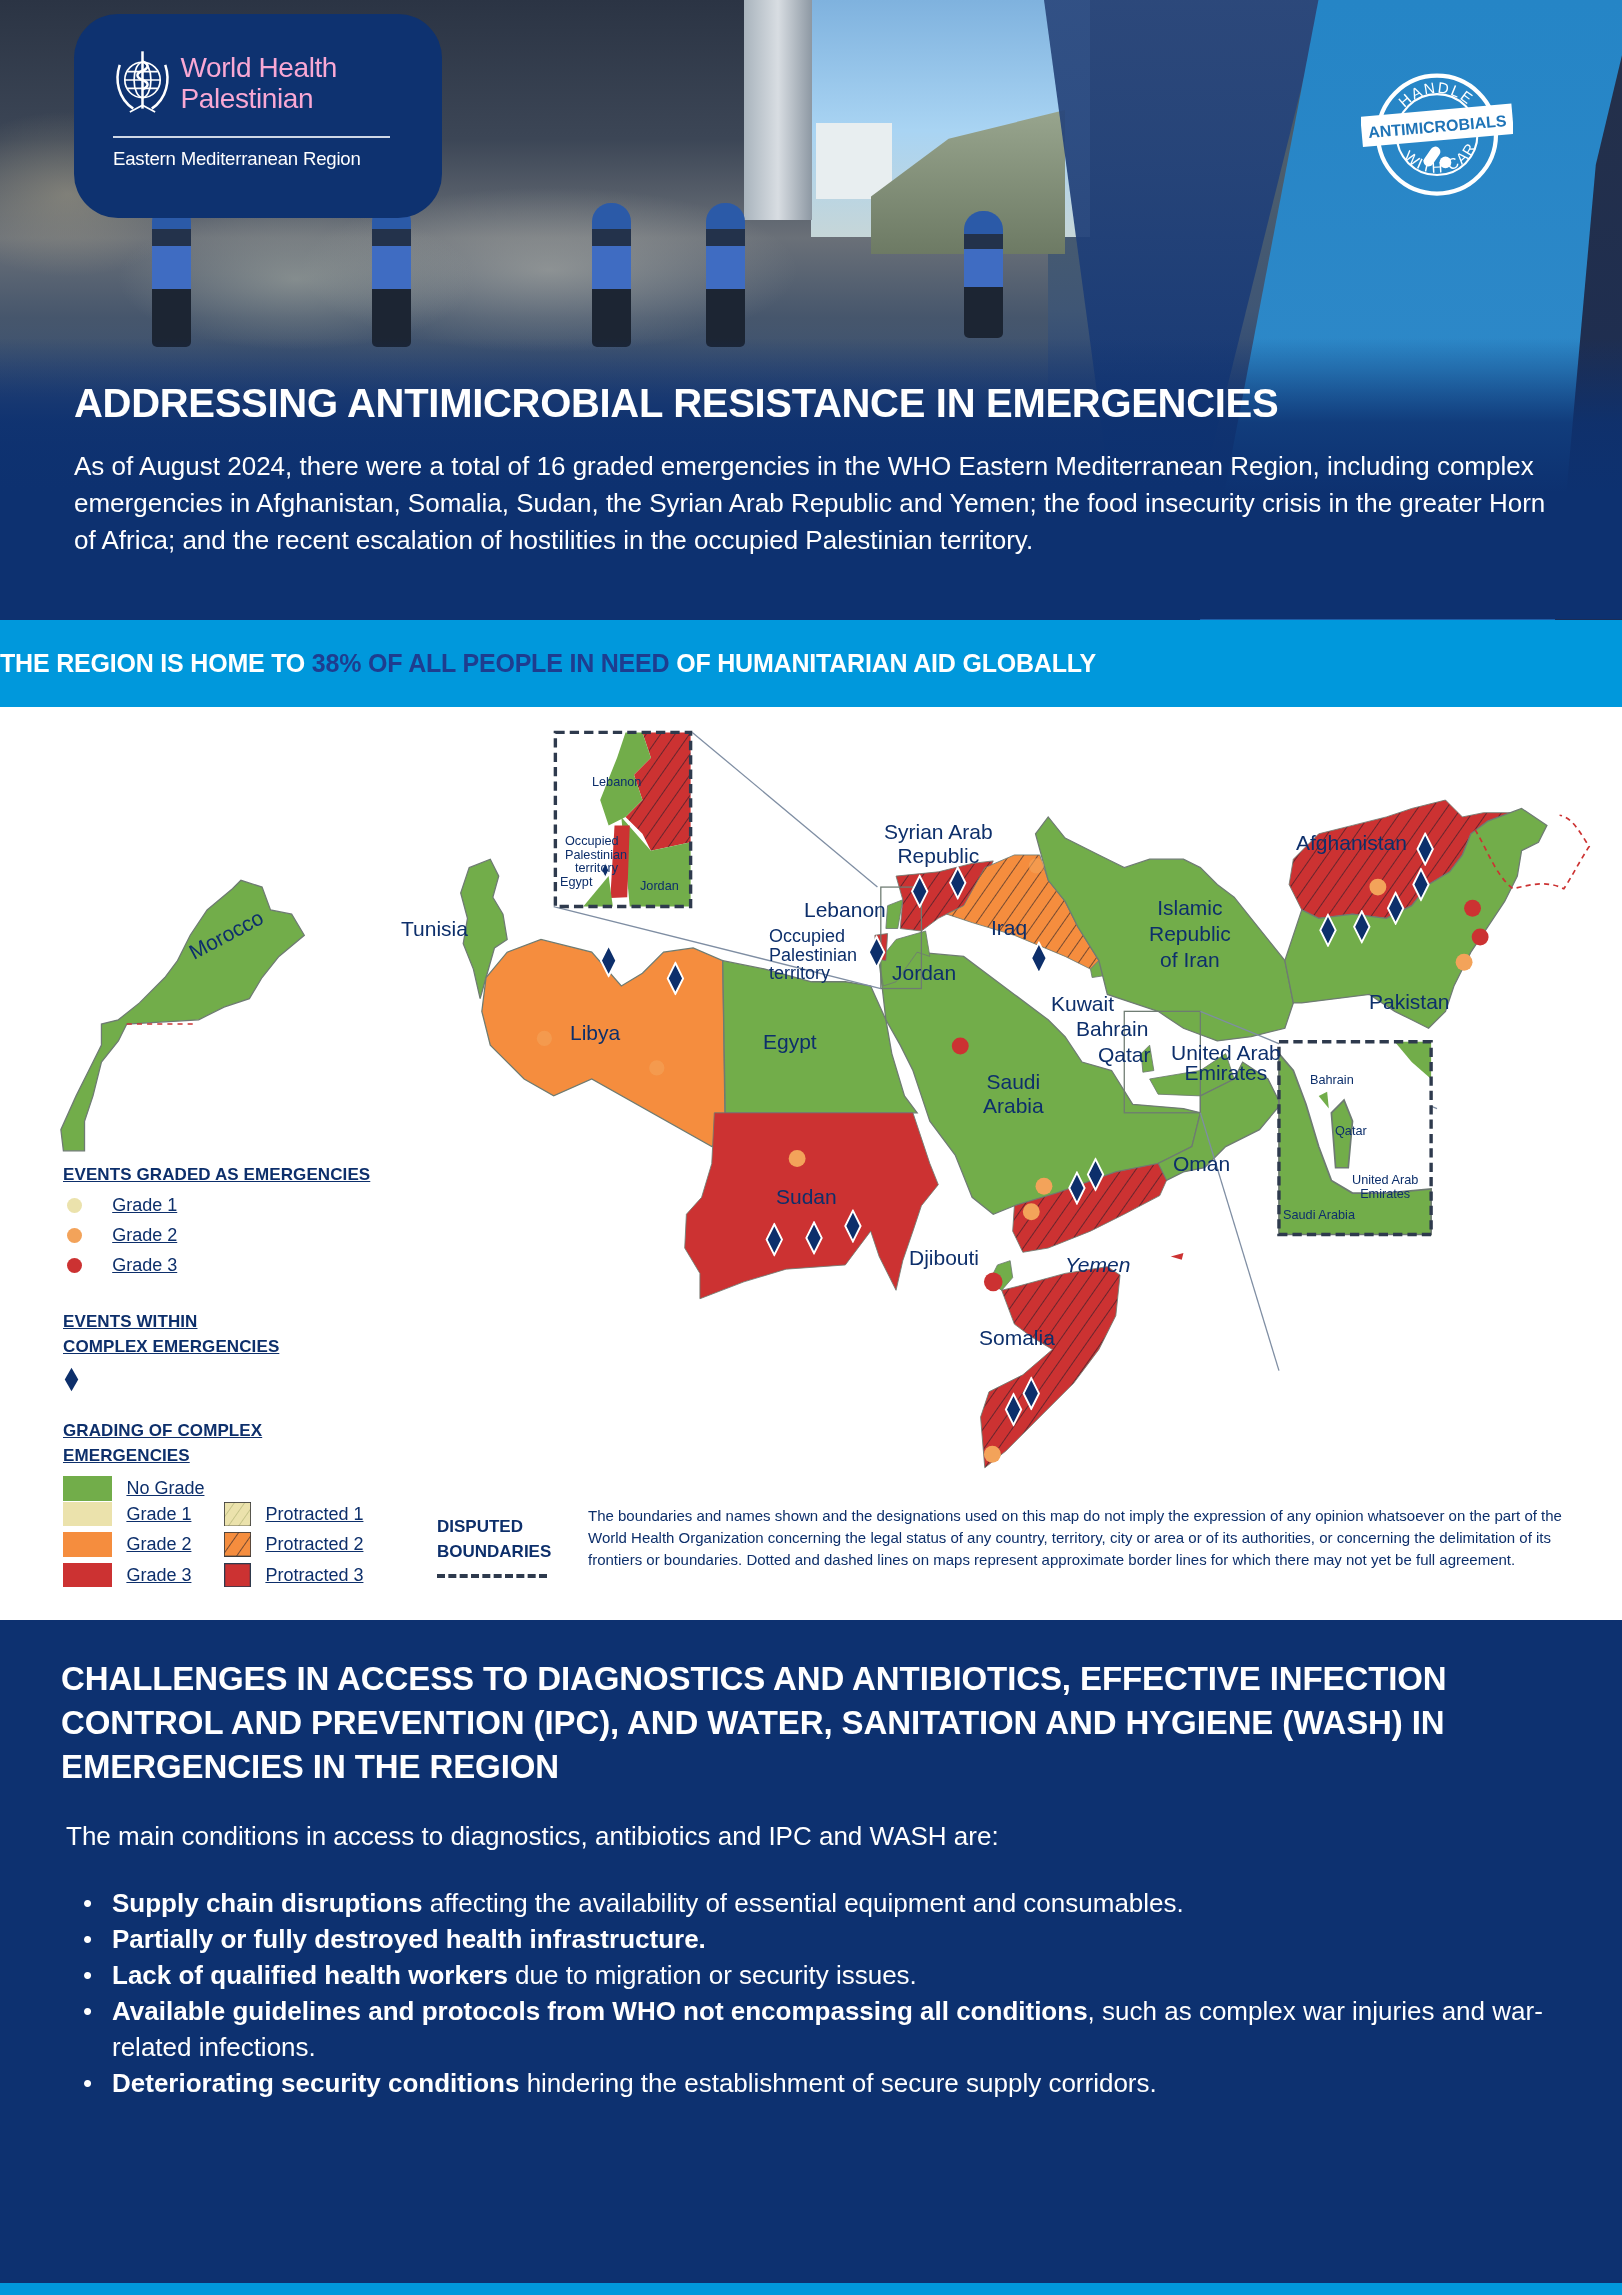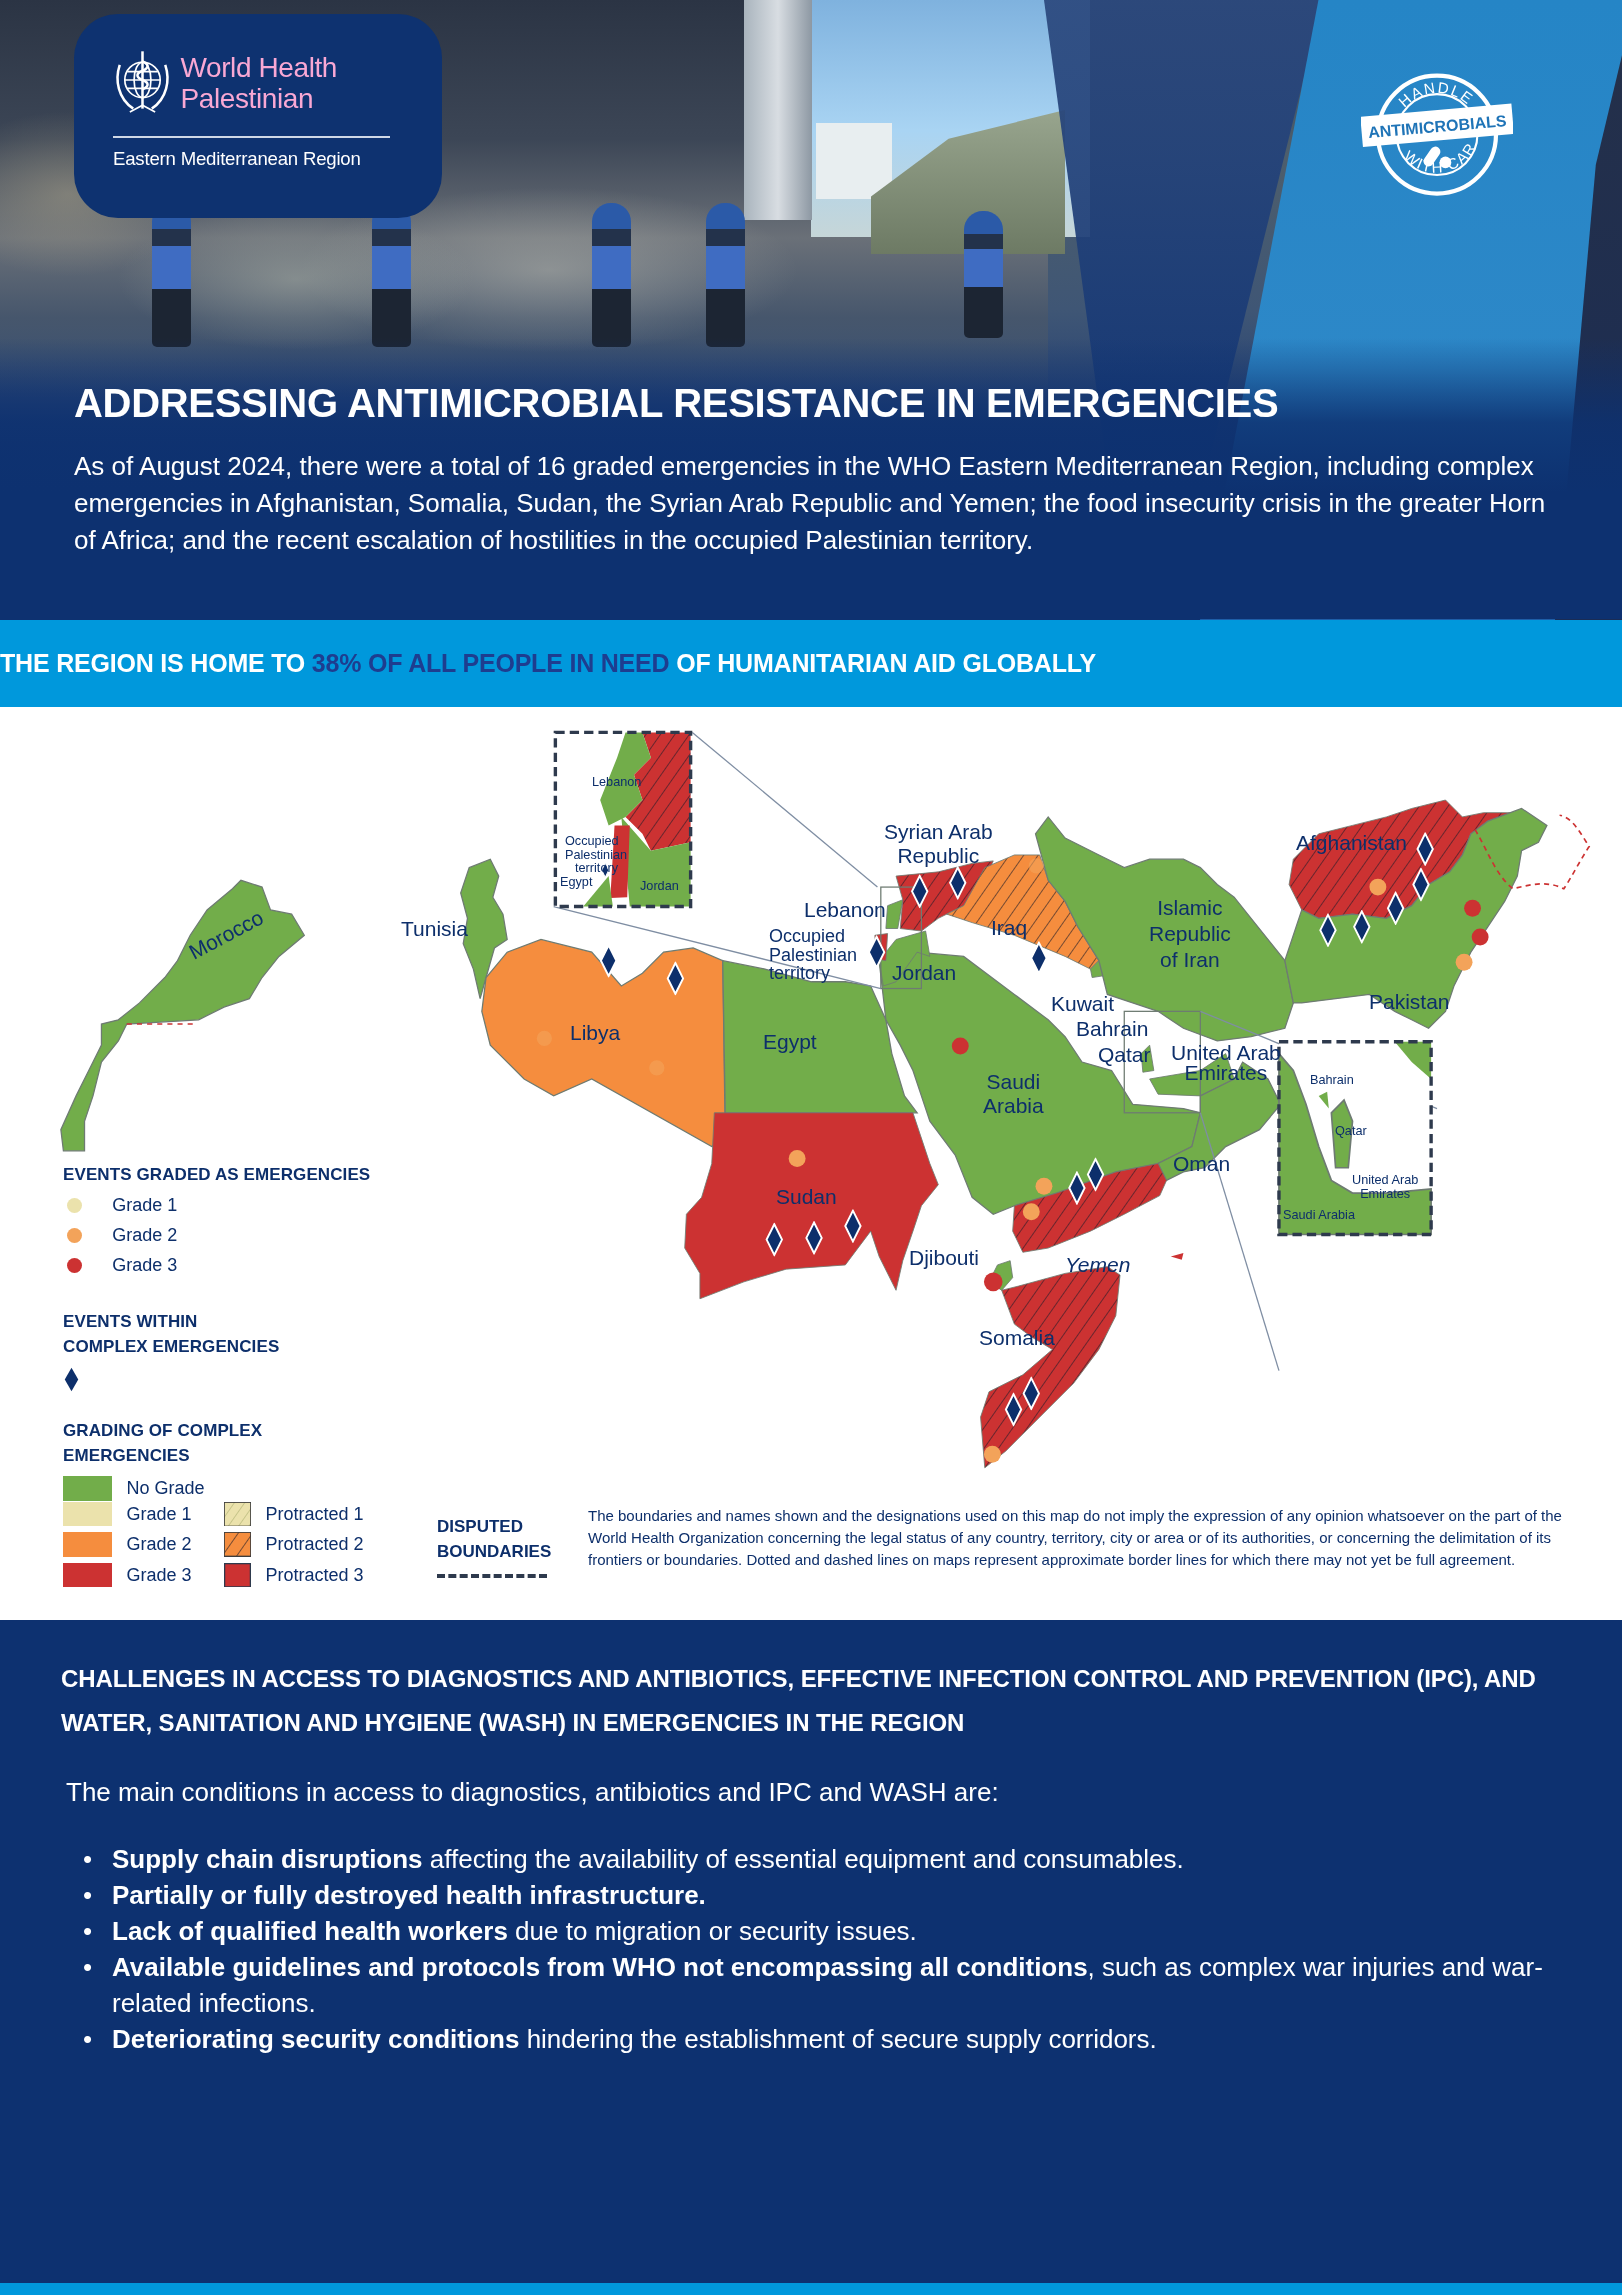--- a/index.html
+++ b/index.html
@@ -51,36 +51,36 @@
   .banner { width: 1623px; height: 87px; background: #0098dc; display: flex; align-items: center; 
     color: #fff; font-weight: bold; font-size: 25px; letter-spacing: -0.2px; }
   .banner .hl { color: #1e3d8f; }
 
   
   .map-section { position: relative; width: 1623px; height: 913px; background: #fff; }
   .map-svg { position: absolute; left: 0; top: 0; width: 1623px; height: 913px; }
   .map-label { position: absolute; color: #0d2f6b; font-size: 21px; line-height: 24px; text-align: center; white-space: nowrap; }
   .inset-label { position: absolute; color: #0d2f6b; font-size: 12.7px; line-height: 13.5px; white-space: nowrap; }
 
-  .legend { position: absolute; left: 63px; }
+  .legend { position: absolute; left: 63px; text-decoration: underline; }
   .legend h4 { font-size: 17px; font-weight: bold; color: #0d2f6b; line-height: 24.5px; letter-spacing: 0.1px; }
   .legend-row { display: flex; align-items: center; height: 30px; font-size: 18px; color: #0d2f6b; }
   .dot { width: 15px; height: 15px; border-radius: 50%; margin: 0 30px 0 4.2px; }
   .swatch { width: 49px; height: 24.5px; margin-right: 14.4px; }
   .grid2 { display: grid; grid-template-columns: 161px 169px; row-gap: 6px; }
   .grid2 .legend-row { height: 24.5px; }
 
   .disputed { position: absolute; left: 437px; top: 808px; }
   .disputed h4 { font-size: 17px; font-weight: bold; line-height: 24.5px; color: #0d2f6b; }
   .dash-line { margin-top: 10px; width: 110px; border-top: 4.2px dashed #2e3a4d; }
   .disclaimer { position: absolute; left: 588px; top: 798px; width: 989px; font-size: 15px; line-height: 22px; color: #0d2f6b; }
 
   
   .challenges { width: 1623px; background: #0d3170; color: #fff; padding: 37px 61px 24px 61px; height: 663px; }
-  .challenges h2 { font-size: 24px; line-height: 44px; font-weight: bold; letter-spacing: -0.1px; }
+  .challenges h2 { font-size: 33px; line-height: 44px; font-weight: bold; letter-spacing: -0.1px; }
   .challenges .intro { margin-top: 30px; margin-left: 5px; font-size: 26px; line-height: 34px; }
   .challenges ul { margin-top: 32px; list-style: none; }
   .challenges li { position: relative; padding-left: 51px; font-size: 26px; line-height: 36px; }
   .challenges li::before { content: "•"; position: absolute; left: 22px; top: 0; font-size: 26px; }
   .challenges li b { font-weight: bold; }
   .footer-bar { width: 1623px; height: 30px; background: #0098dc; }
 </style>
 </head>
 <body>
 

